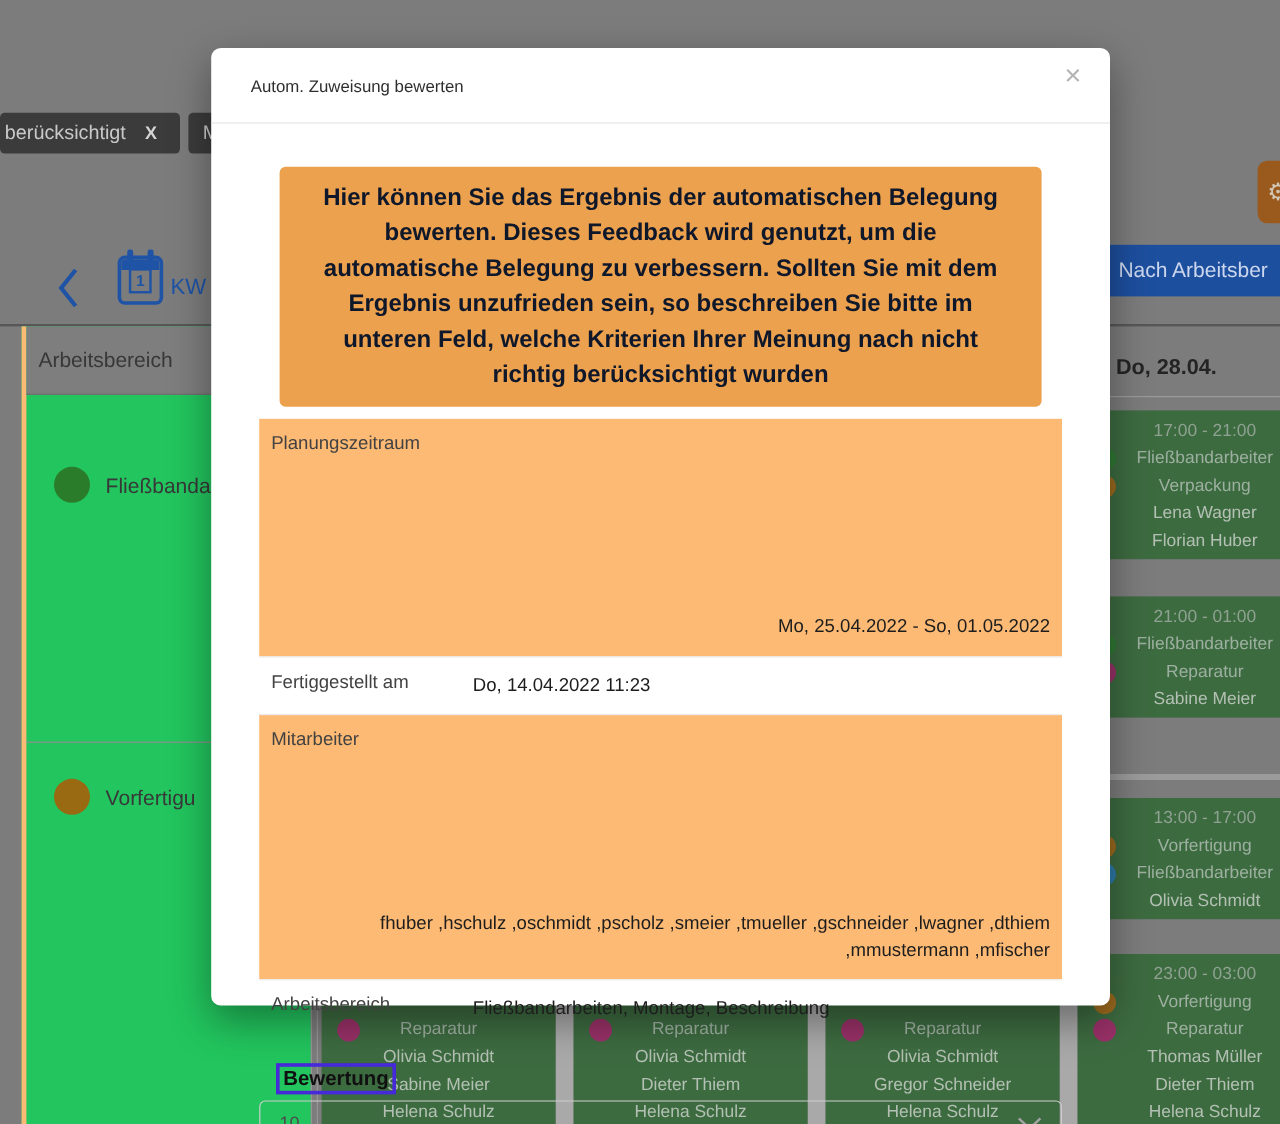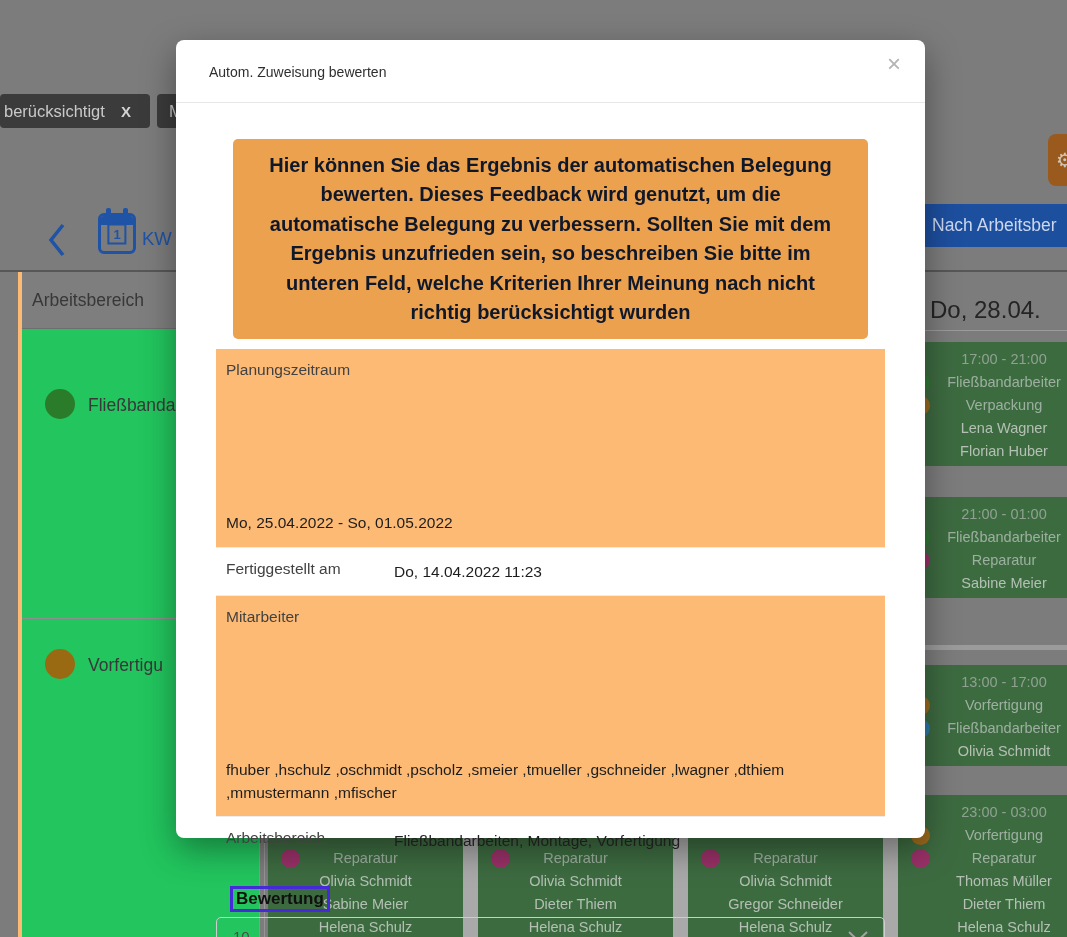--- a/index.html
+++ b/index.html
@@ -43,21 +43,21 @@
   #warow1 .lbl{top:66px;}
   #warow2 .circle{top:30px;background:#9a6a12;}
   #warow2 .lbl{top:36px;}
   .panel-sep{position:absolute;left:259px;top:272px;width:6px;height:665px;
              border-left:1px solid #959595;border-right:1px solid #959595;}
 
   #gearbtn{position:absolute;left:1048px;top:134px;width:46px;height:52px;border-radius:8px;
            background:#9a5a1e;color:#d2c6b6;font-size:20px;display:flex;align-items:center;padding-left:8px;cursor:pointer;}
   #viewtab{position:absolute;left:900px;top:204px;width:200px;height:43px;background:#1d4f9f;
            color:#ccd7ee;font-size:17.5px;line-height:43px;padding-left:32px;cursor:pointer;}
-  #dayhdr{position:absolute;left:930px;top:296px;color:#242424;font-size:24px;font-weight:normal;}
+  #dayhdr{position:absolute;left:930px;top:296px;color:#242424;font-size:18px;font-weight:bold;}
 
   .colsep{position:absolute;top:795px;width:15px;height:142px;background:#a9a9a9;}
 
   .card{position:absolute;background:var(--card-green);font-size:14.5px;text-align:center;cursor:pointer;}
   .card .crow{position:relative;height:23px;line-height:23px;color:#9db0a0;}
   .card .crow.time{color:#8fa291;}
   .card .crow.person{color:#b3c0b3;}
   .card .dot{position:absolute;left:13px;top:2px;width:19px;height:19px;border-radius:50%;}
   .dot-green{background:var(--dot-green);} .dot-orange{background:var(--dot-orange);}
   .dot-magenta{background:var(--dot-magenta);} .dot-blue{background:var(--dot-blue);}
@@ -73,21 +73,21 @@
   #modal-header{height:63px;border-bottom:1px solid #e7e7e7;padding-left:33px;position:relative;}
   #modal-title{line-height:64px;font-size:14px;color:#2f2f2f;}
   #modal-close{position:absolute;right:24px;top:10px;color:#b3b3b3;font-size:24px;font-weight:300;cursor:pointer;}
   #modal-body{padding:36px 40px 0;}
   #banner{margin:0 17px 10px;background:#eba14d;border-radius:5px;color:#0f172a;font-weight:bold;
           font-size:20px;line-height:1.47;text-align:center;padding:12px 28px;}
   .drow{display:flex;padding:12px 10px;font-size:15.5px;border-top:1px solid #ececec;}
   .drow:first-child{border-top:none;}
   .drow.alt{background:#fdba74;flex-direction:column;}
   .drow .dl{flex:0 0 150px;color:#424242;margin-right:18px;}
-  .drow .dv{color:#1d1d1d;line-height:1.5;}
+  .drow .dv{color:#1d1d1d;line-height:1.5;text-align:right;}
   #rating-wrap{margin:21px 0 5px 14px;}
   #rating-label{display:inline-block;border:3px solid #4629d9;padding:0 3px;
                 font-weight:bold;font-size:17px;color:#101010;}
   #rating-select{height:40px;border:1px solid #cdcdcd;border-radius:5px;display:flex;
                  align-items:center;justify-content:space-between;padding:0 16px;
                  color:#4c4c4c;font-size:15px;cursor:pointer;}
   #desc{margin-top:20px;width:100%;height:118px;border:1px solid #cdcdcd;border-radius:6px;
         padding:10px 14px;font-size:16px;color:#333;resize:both;text-align:center;}
   #desc::placeholder{color:#a8a8a8;}
   #footer-divider{margin-top:20px;border-top:1px solid #e3e3e3;}
@@ -214,21 +214,21 @@
         <div class="drow">
           <div class="dl">Fertiggestellt am</div>
           <div class="dv">Do, 14.04.2022 11:23</div>
         </div>
         <div class="drow alt">
           <div class="dl">Mitarbeiter</div>
           <div class="dv">fhuber ,hschulz ,oschmidt ,pscholz ,smeier ,tmueller ,gschneider ,lwagner ,dthiem ,mmustermann ,mfischer</div>
         </div>
         <div class="drow">
           <div class="dl">Arbeitsbereich</div>
-          <div class="dv">Fließbandarbeiten, Montage, Vorfertigung</div>
+          <div class="dv">Fließbandarbeiten, Montage, Beschreibung</div>
         </div>
       </div>
 
       <div id="rating-wrap">
         <span id="rating-label">Bewertung</span>
       </div>
       <div id="rating-select">
         <span>10</span>
         <svg width="20" height="11" viewBox="0 0 20 11">
           <polyline points="1,1 10,9.5 19,1" fill="none" stroke="#a3a3a3" stroke-width="2"></polyline>

